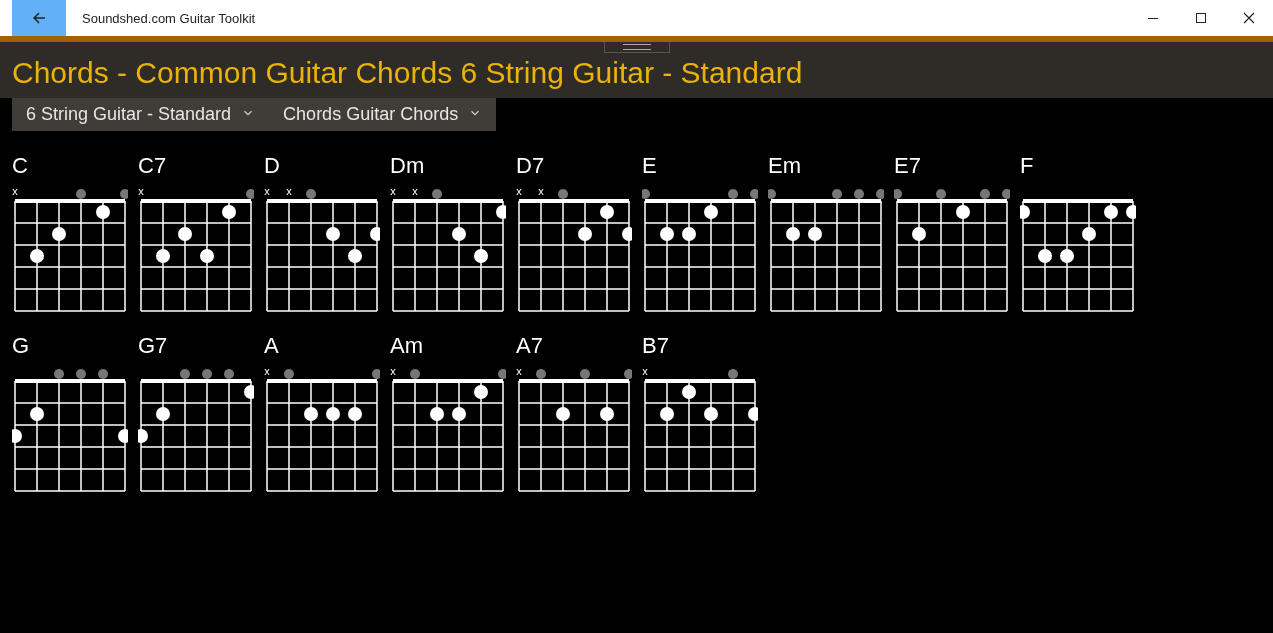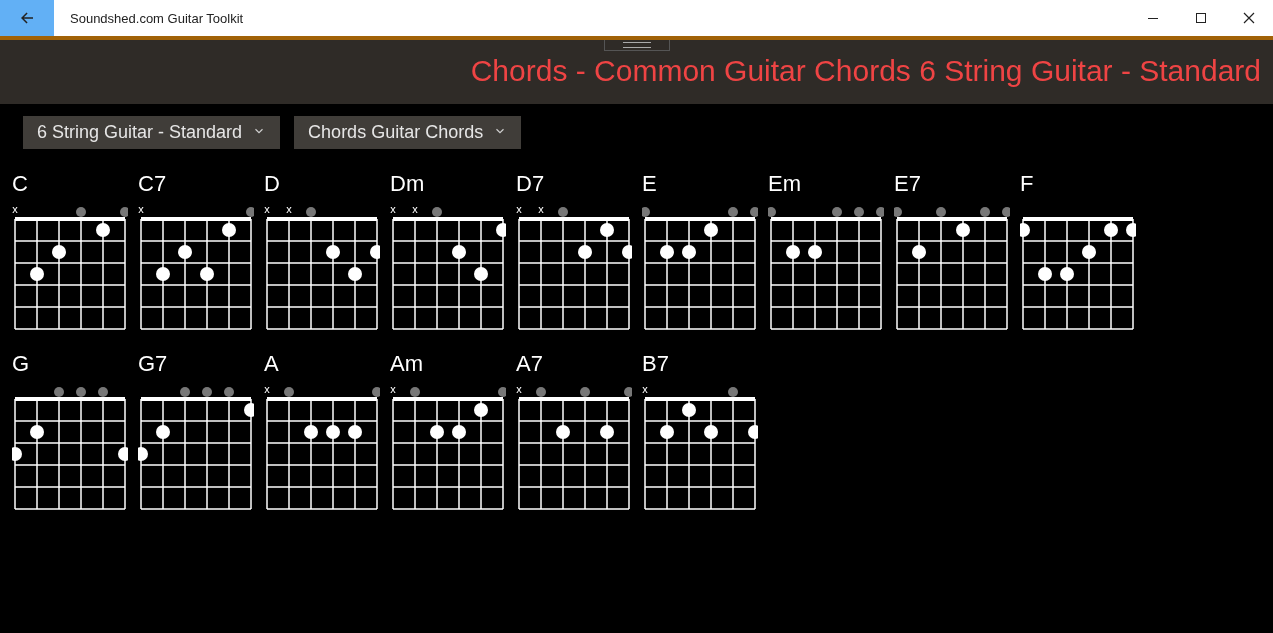--- a/index.html
+++ b/index.html
@@ -10,21 +10,22 @@
     font-family: "Segoe UI", Arial, sans-serif;
     background: #fff;
     overflow: hidden;
   }
   
   .titlebar {
     display: flex;
     align-items: stretch;
     height: 36px;
     background: #fff;
-    border-bottom: 4px solid #a16207;
+    border-bottom: 6px solid #a16207;
+    padding-left: 12px;
   }
   .back-btn {
     width: 54px;
     background: #62b0f5;
     display: flex;
     align-items: center;
     justify-content: center;
     color: #222;
   }
   .win-title {
@@ -46,31 +47,28 @@
     color: #222;
   }
   
   .app-body {
     background: #000;
     height: calc(633px - 36px);
     position: relative;
   }
   .page-header {
     background: #2f2b27;
-    color: #ef4444;
+    color: #eab308;
     font-size: 30px;
     font-weight: 400;
-    padding: 14px 12px 16px 12px;
-    text-align: right;
+    padding: 14px 12px 8px 12px;
   }
   .controls-row {
-    padding: 12px 12px 0 12px;
-    display: flex;
-    gap: 14px;
-    margin-left: 11px;
+    padding: 0 12px 0 12px;
+    display: flex;
   }
   .dropdown {
     background: #403d39;
     color: #e6e6e6;
     font-size: 18px;
     padding: 6px 14px 6px 14px;
     display: flex;
     align-items: center;
     gap: 10px;
   }

